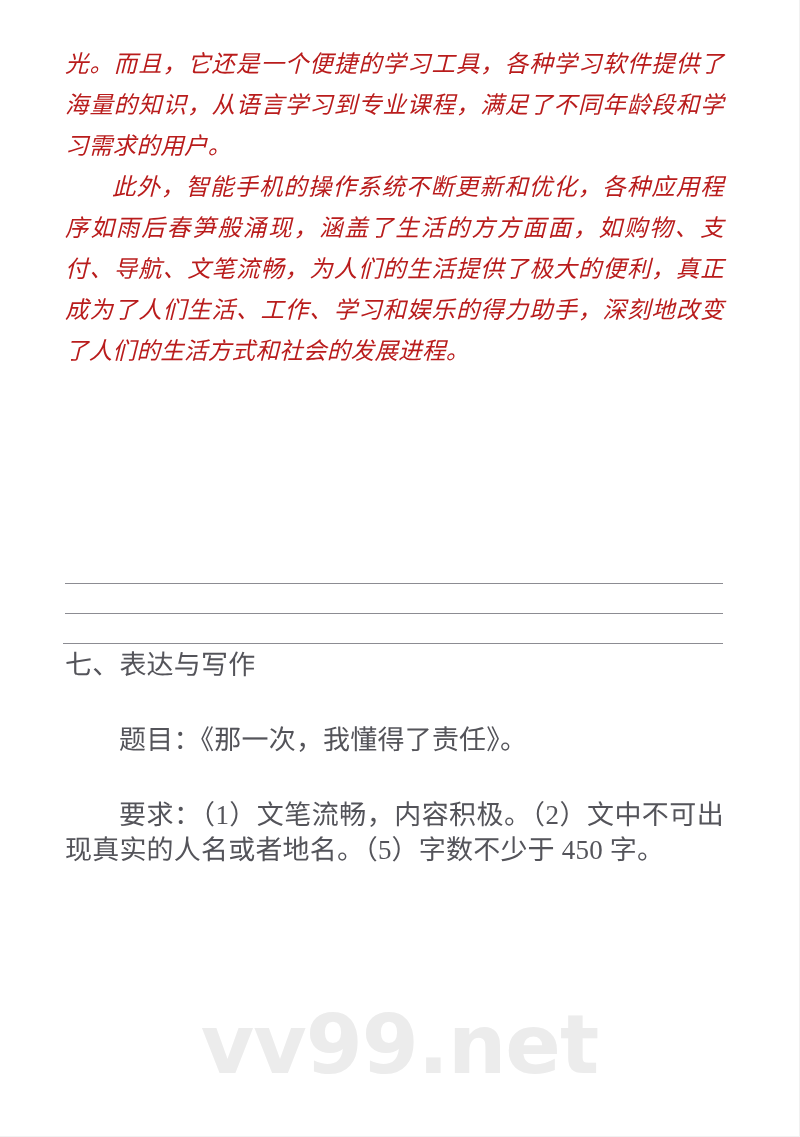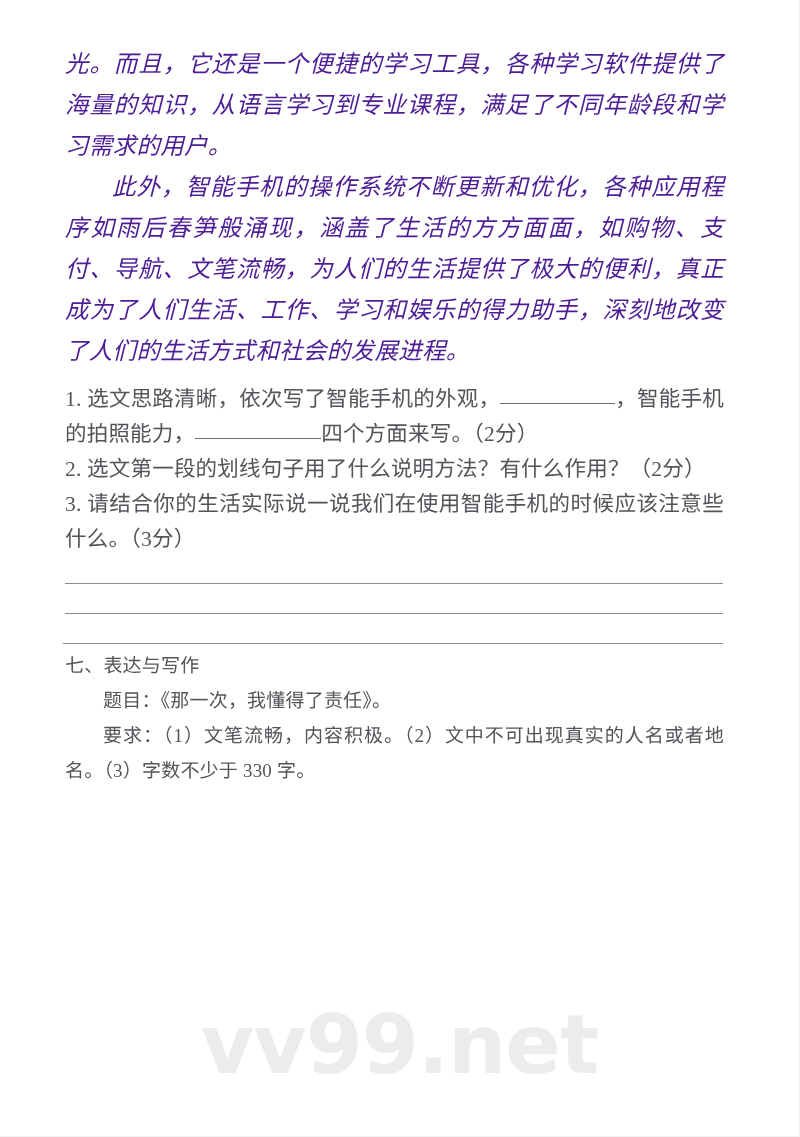--- a/index.html
+++ b/index.html
@@ -49,21 +49,21 @@
     top: 44px;
     width: 659px;
     z-index: 2;
   }
 
   
   .passage {
     font-family: "DejaVu Serif", "Liberation Serif", serif;
     font-size: 23.5px;
     line-height: 41px;
-    color: #4c1d95;
+    color: #b91c1c;
     text-align: justify;
     text-justify: inter-ideograph;
     letter-spacing: 0.3px;
     font-style: italic;
     margin: 0;
   }
   .passage.indent {
     text-indent: 2em;
   }
   .passage + .passage {
@@ -116,62 +116,54 @@
   
   .writing {
     position: absolute;
     left: 65px;
     top: 648px;
     width: 659px;
     z-index: 2;
   }
   .writing-line {
     font-family: "Liberation Serif", "DejaVu Serif", serif;
-    font-size: 19px;
+    font-size: 27px;
     line-height: 35px;
     color: #54545a;
     text-align: justify;
     text-justify: inter-ideograph;
     letter-spacing: 0.2px;
     margin: 0;
   }
   .writing-line.indent {
     text-indent: 2em;
+    margin-top: 40px;
   }
 </style>
 </head>
 <body>
 
 <div class="page">
 
   <div class="watermark">vv99.net</div>
 
   <div class="content">
 
     <div>
       <p class="passage">光。而且，它还是一个便捷的学习工具，各种学习软件提供了海量的知识，从语言学习到专业课程，满足了不同年龄段和学习需求的用户。</p>
       <p class="passage indent">此外，智能手机的操作系统不断更新和优化，各种应用程序如雨后春笋般涌现，涵盖了生活的方方面面，如购物、支付、导航、文笔流畅，为人们的生活提供了极大的便利，真正成为了人们生活、工作、学习和娱乐的得力助手，深刻地改变了人们的生活方式和社会的发展进程。</p>
     </div>
 
-    <div class="questions">
-
-      <p class="question"><span>1. 选文思路清晰，依次写了智能手机的外观，</span><span class="blank b1"></span><span>，智能手机的拍照能力，</span><span class="blank b2"></span><span>四个方面来写。（2分）</span></p>
-
-      <p class="question">2. 选文第一段的划线句子用了什么说明方法？有什么作用？（2分）</p>
-
-      <p class="question">3. 请结合你的生活实际说一说我们在使用智能手机的时候应该注意些什么。（3分）</p>
-
-    </div>
   </div>
 
   <div class="answer-lines">
     <div class="answer-line l1"></div>
     <div class="answer-line l2"></div>
     <div class="answer-line l3"></div>
   </div>
 
   <div class="writing">
     <p class="writing-line">七、表达与写作</p>
     <p class="writing-line indent">题目：《那一次，我懂得了责任》。</p>
-    <p class="writing-line indent">要求：（1）文笔流畅，内容积极。（2）文中不可出现真实的人名或者地名。（3）字数不少于 330 字。</p>
+    <p class="writing-line indent">要求：（1）文笔流畅，内容积极。（2）文中不可出现真实的人名或者地名。（5）字数不少于 450 字。</p>
   </div>
 
 </div>
 
 </body></html>

